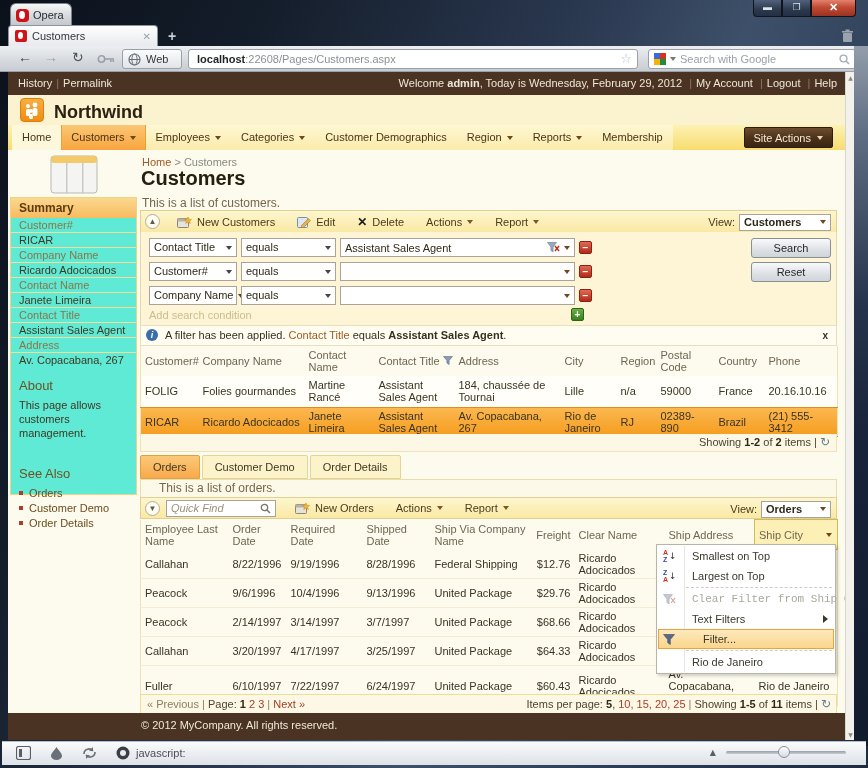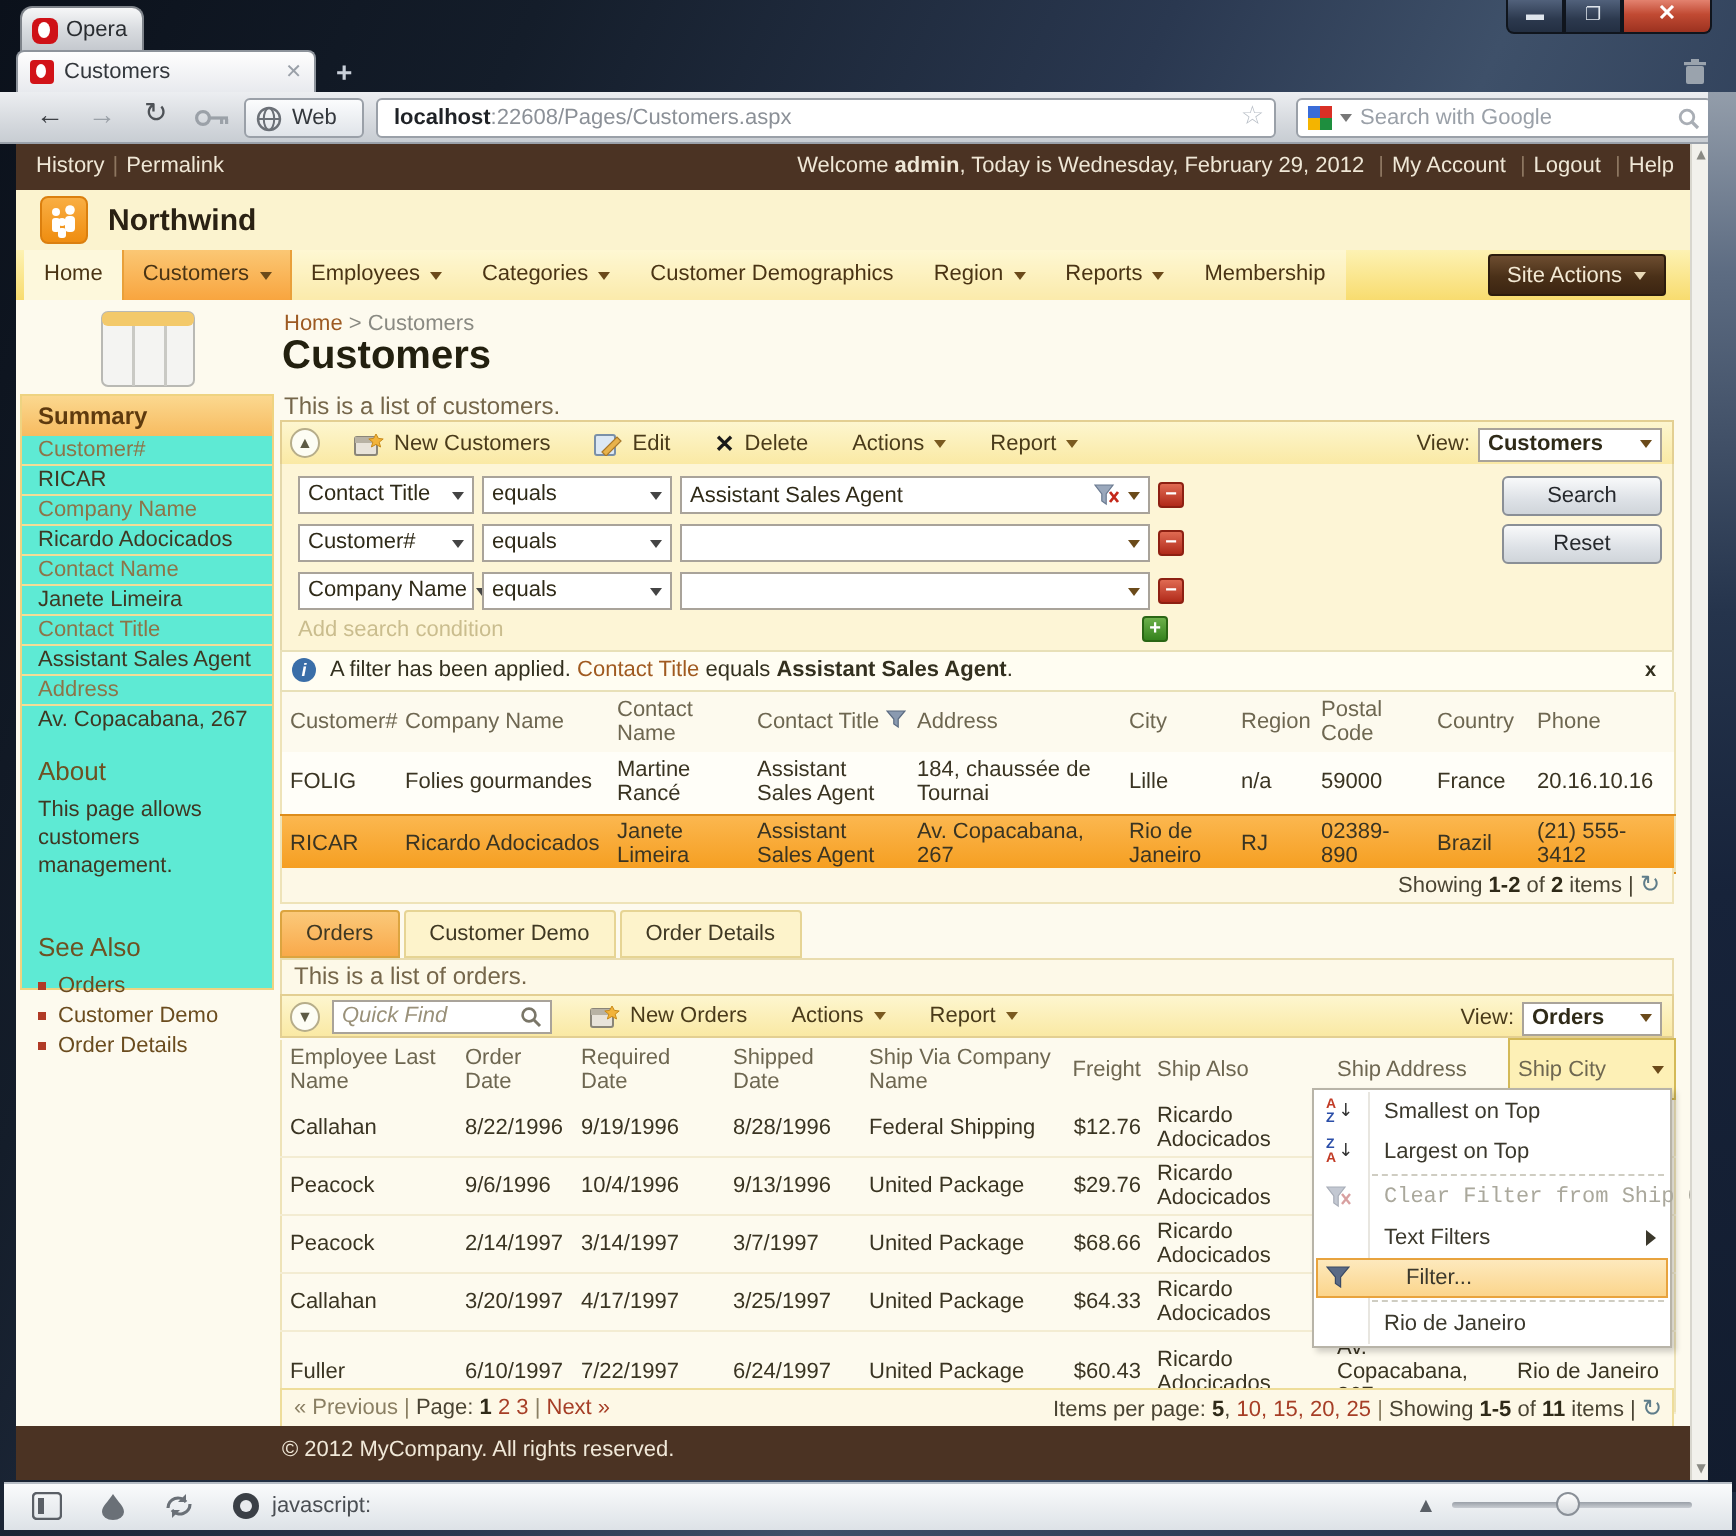--- a/index.html
+++ b/index.html
@@ -47,21 +47,21 @@
 
 
 .topbrown { position:absolute; left:0; top:0; width:837px; height:23px; background:#4b3323; color:#efe7d6; line-height:23px; }
 .topbrown .lft { position:absolute; left:10px; }
 .topbrown .rgt { position:absolute; right:8px; }
 .topbrown .sep { color:#8d7660; padding:0 4px; }
 
 
 .shead { position:absolute; left:0; top:23px; width:837px; height:30px; background:#fbf3cf; }
 .slogo { position:absolute; left:12px; top:3px; width:24px; height:24px; border-radius:4px; background:linear-gradient(#f9ae43,#ef8d10); border:1px solid #db7f0e; }
-.stitle { position:absolute; left:46px; top:7px; font-size:15px; font-weight:600; color:#2a2113; }
+.stitle { position:absolute; left:46px; top:7px; font-size:18px; font-weight:600; color:#2a2113; }
 
 
 .navbar { position:absolute; left:0; top:53px; width:837px; height:25px; background:linear-gradient(#fdf2b3,#f8dc6f); }
 .navitems { position:absolute; left:4px; top:0; height:25px; display:flex; background:rgba(255,255,255,0.42); }
 .nitem { padding:0 10px; line-height:25px; color:#4a3414; display:flex; align-items:center; gap:5px; white-space:nowrap; }
 .nitem.home { background:#fdf8dc; }
 .nitem.active { background:linear-gradient(#fbc774,#f8a53f); box-shadow:inset 1px 0 0 #e9a03a, inset -1px 0 0 #e9a03a; }
 .caret { width:0; height:0; border-left:3px solid transparent; border-right:3px solid transparent; border-top:4px solid #6b4a1a; flex:none; }
 .siteactions { position:absolute; right:12px; top:2px; height:21px; background:linear-gradient(#6d4d30,#4a3018 55%,#3c2511); border:1px solid #2c1c0d; border-radius:2px; color:#f3e9d4; display:flex; align-items:center; gap:6px; padding:0 9px; }
 .siteactions .caret { border-top-color:#e8d9b8; }
@@ -126,21 +126,21 @@
 .cust tr.sel td { height:27px; border-top:1px solid #dd8d1c; border-bottom:1px solid #dd8d1c; }
 .lnk { color:#a63e26; }
 .na { color:#9a9a92; }
 .gfoot { position:absolute; left:0; top:284px; width:697px; height:18px; border:1px solid #eee3b8; border-top:none; background:#fdf8e6; line-height:16px; color:#4a4433; text-align:right; padding-right:6px; }
 .gfoot b, .pgr b { color:#2f2a18; }
 .refresh { color:#5f7d8a; font-size:12px; }
 
 .tabs { position:absolute; left:0; top:305px; height:24px; display:flex; gap:2px; }
 .tabi { padding:0 12px; line-height:22px; border:1px solid #e6d494; background:#fdf3cb; color:#3f3823; border-radius:2px 2px 0 0; }
 .tabi.act { background:linear-gradient(#fbc97a,#f9a94a); border-color:#dca43f; }
-.osub { position:absolute; left:0; top:329px; width:697px; height:18px; line-height:17px; padding-left:6px; color:#75664a; font-size:12px; background:#fdf9e8; border:1px solid #e9dcae; border-bottom:none; }
+.osub { position:absolute; left:0; top:329px; width:697px; height:18px; line-height:17px; padding-left:18px; color:#75664a; font-size:12px; background:#fdf9e8; border:1px solid #e9dcae; border-bottom:none; }
 .otoolbar { position:absolute; left:0; top:347px; width:697px; height:22px; background:linear-gradient(#fdf6cf,#fae9a4); border:1px solid #e3cf92; display:flex; align-items:center; }
 .qfind { width:110px; height:17px; background:#fff; border:1px solid #a9a39a; display:flex; align-items:center; padding:0 4px; color:#9a917a; font-style:italic; }
 .qfind .sp { flex:1; }
 
 .ord { position:absolute; left:0; top:369px; border-left:1px solid #eee3b8; border-right:1px solid #eee3b8; }
 .ord th { color:#6e6751; height:30px; vertical-align:middle; }
 .ord td { color:#3a3422; height:29px; border-bottom:1px solid #f3ecd2; }
 .ord th.shipcity { background:#fdf0b6; border:1px solid #d3b957; position:relative; }
 .ord .frt { text-align:right;margin-left:40px; }
 .pgr { position:absolute; left:0; top:544px; width:697px; height:20px; background:#fdf8e6; border:1px solid #eedd9a; line-height:18px; color:#4a4433; }
@@ -559,21 +559,21 @@
               <col style="width:83px">
             </colgroup>
           <tbody>
               <tr>
             <th>Employee Last Name</th>
             <th>Order Date</th>
             <th>Required Date</th>
             <th>Shipped Date</th>
             <th>Ship Via Company Name</th>
             <th class="frt">Freight</th>
-            <th>Ship Also</th>
+            <th>Clear Name</th>
             <th>Ship Address</th>
             <th class="shipcity"><span>Ship City</span><span class="caret" style="position:absolute;right:5px;top:13px;"></span></th>
           </tr>
           <tr>
                 <td class="lnk">Callahan</td>
                 <td>8/22/1996</td>
                 <td>9/19/1996</td>
                 <td>8/28/1996</td>
                 <td>Federal Shipping</td>
                 <td class="frt">$12.76</td>

